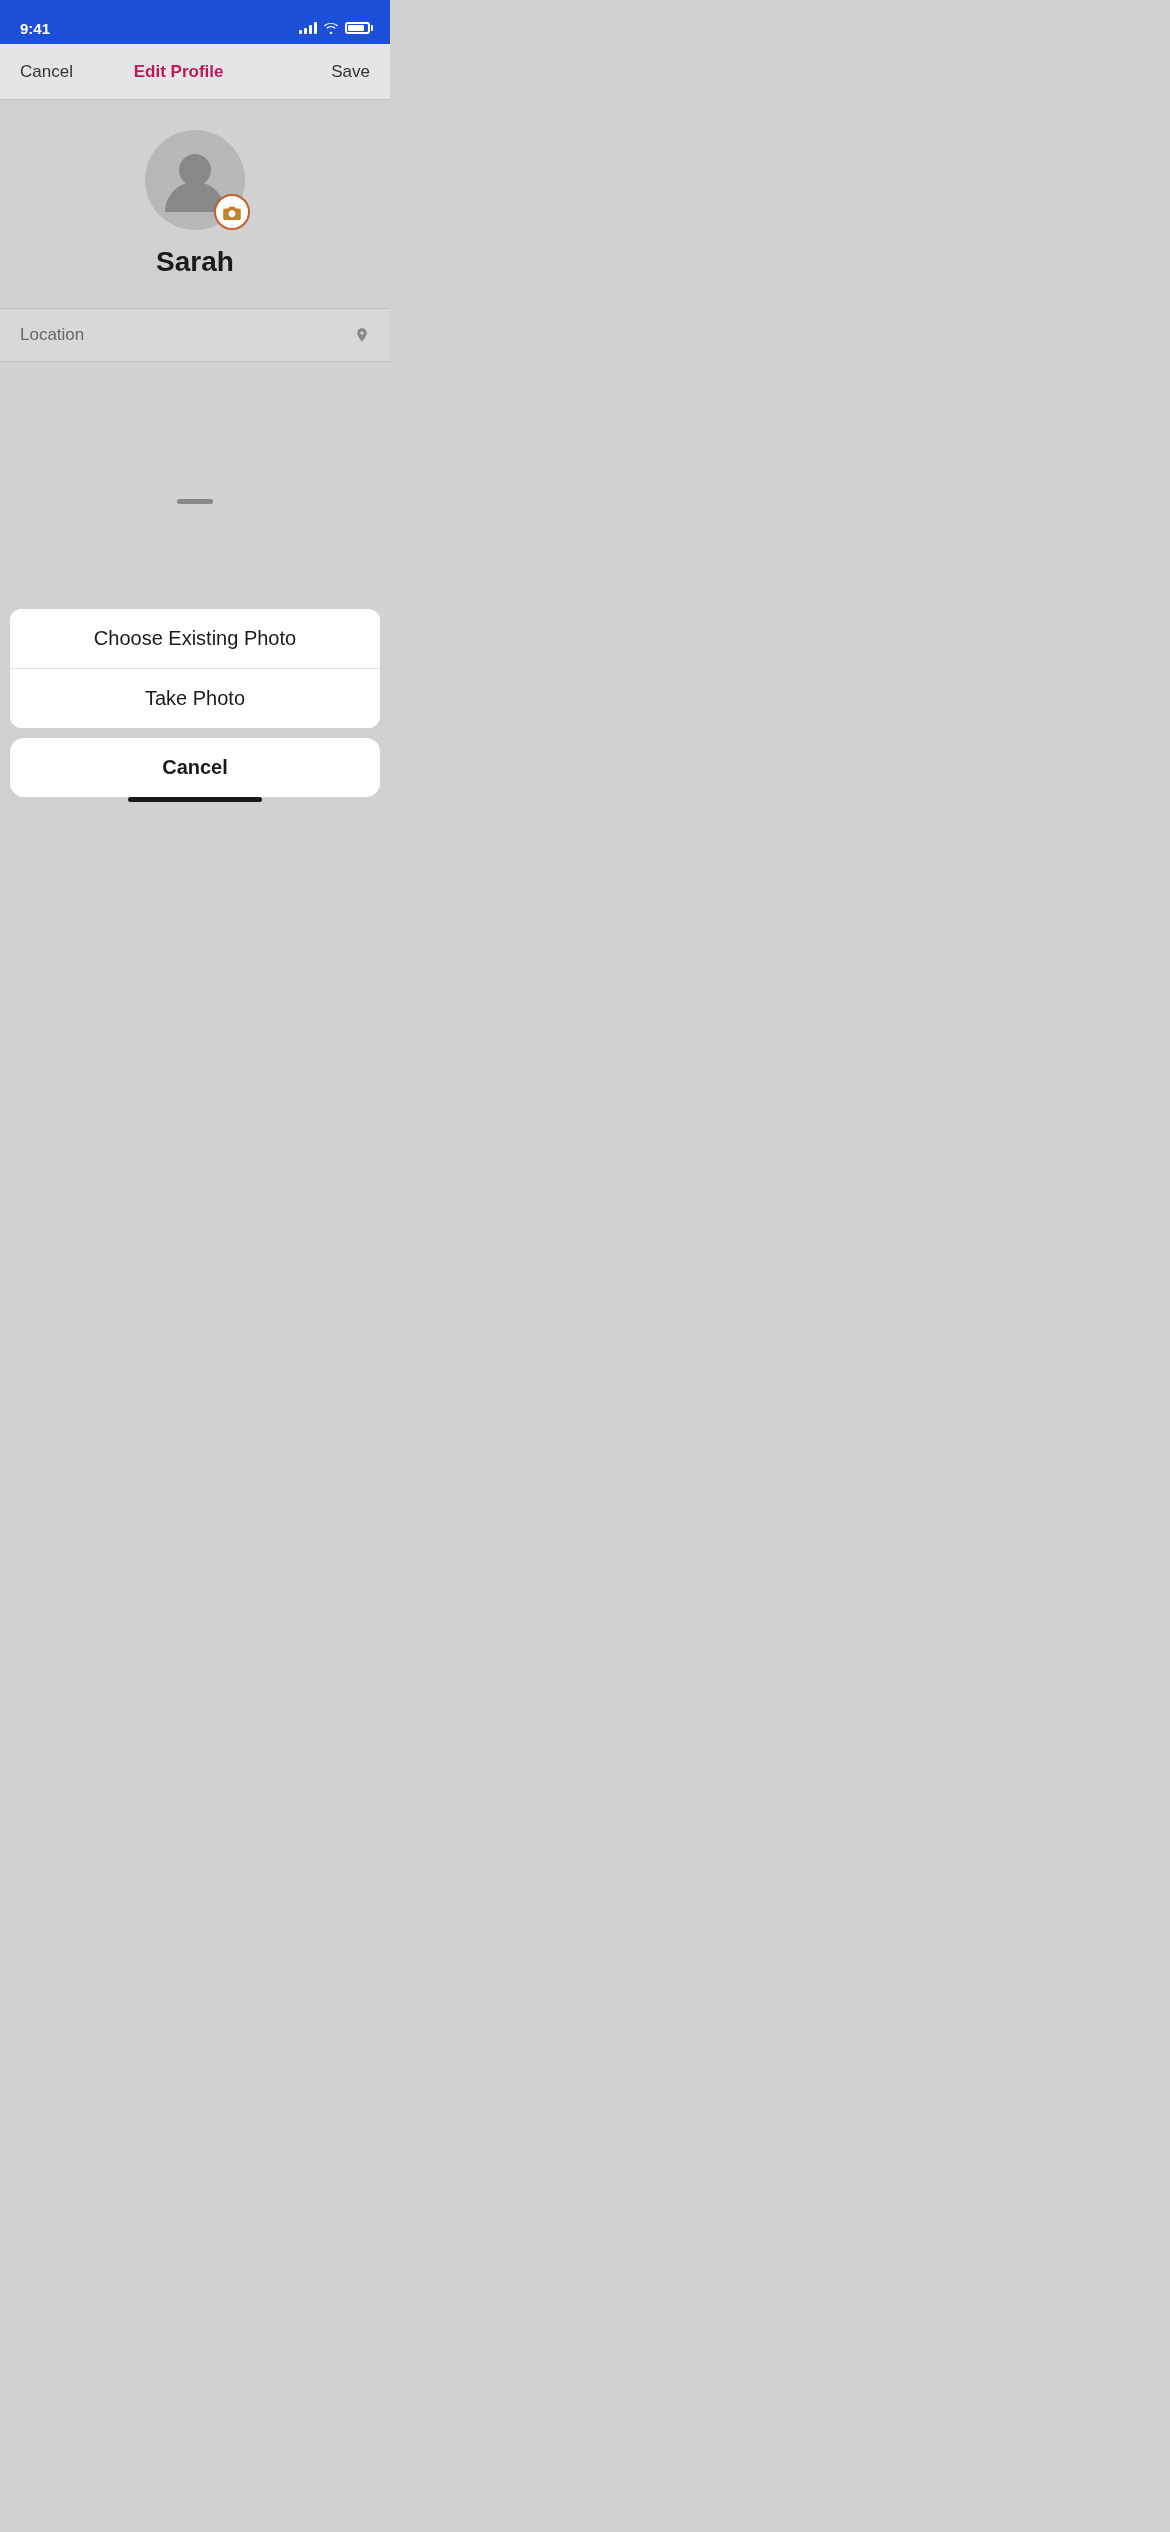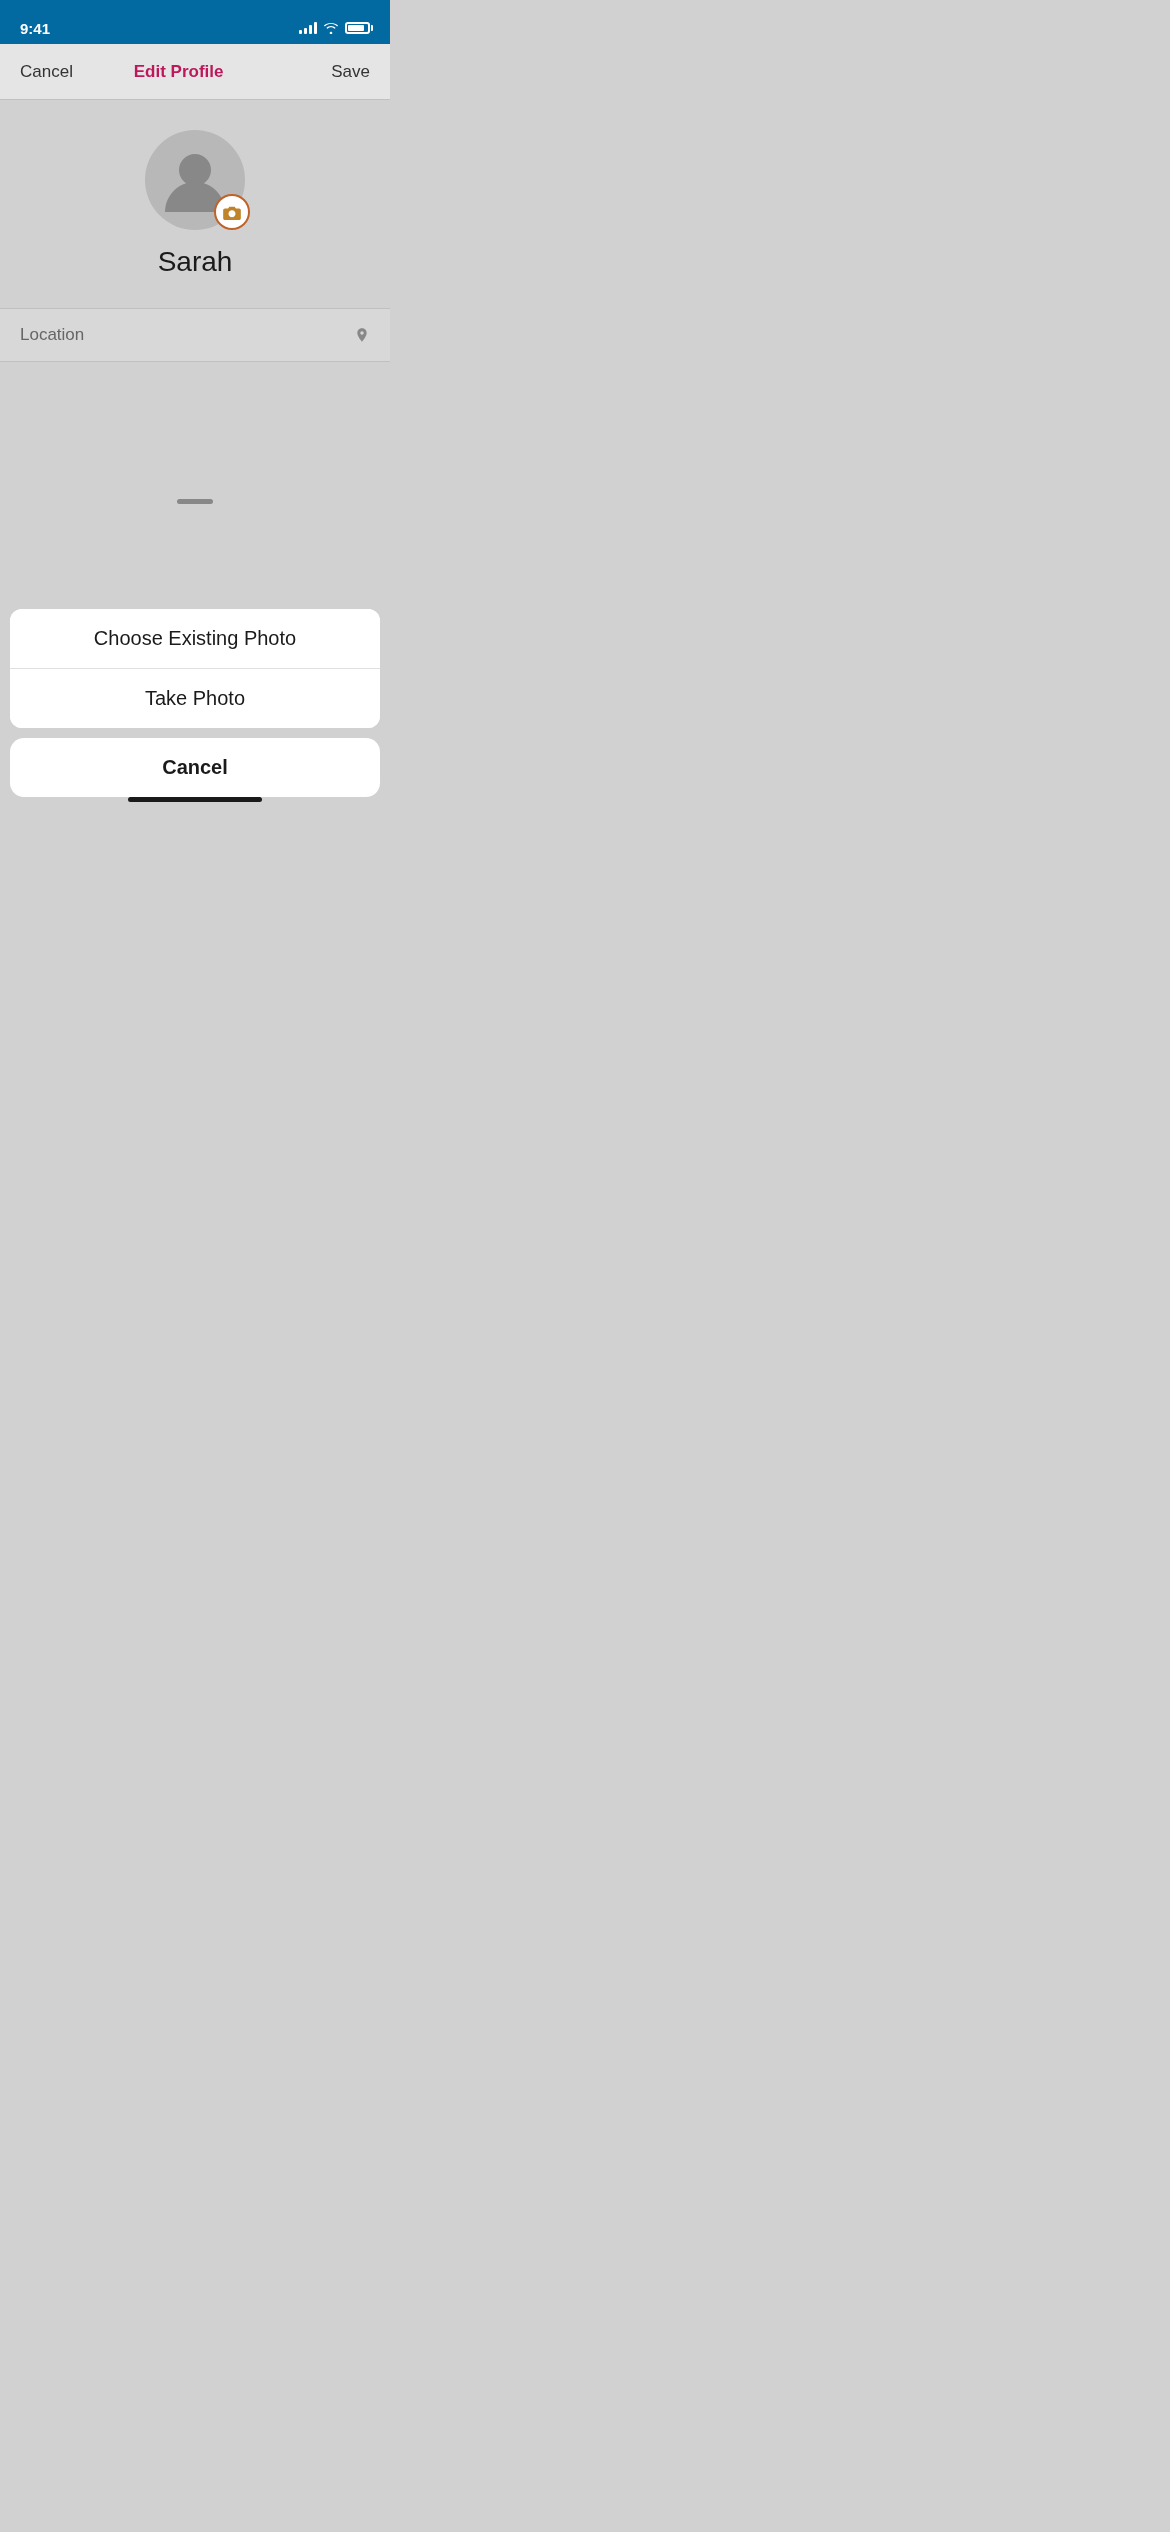--- a/index.html
+++ b/index.html
@@ -15,21 +15,21 @@
       height: 844px;
       background: #d1d1d1;
       font-family: -apple-system, BlinkMacSystemFont, 'SF Pro Display', 'SF Pro Text', Helvetica, Arial, sans-serif;
       overflow: hidden;
       position: relative;
     }
 
     .status-bar {
       width: 100%;
       height: 44px;
-      background: #0369a1;
+      background: #1d4ed8;
       display: flex;
       align-items: center;
       justify-content: space-between;
       padding: 12px 20px 0 20px;
       position: relative;
       z-index: 10;
     }
 
     .status-time {
       color: white;
@@ -168,21 +168,21 @@
       background: white;
       border: 2px solid #c0632a;
       display: flex;
       align-items: center;
       justify-content: center;
       cursor: pointer;
     }
 
     .profile-name {
       font-size: 28px;
-      font-weight: 400;
+      font-weight: 700;
       color: #1a1a1a;
       letter-spacing: 0;
     }
 
     
     .form-section {
       background: #e5e5e5;
       margin-top: 0;
     }
 

